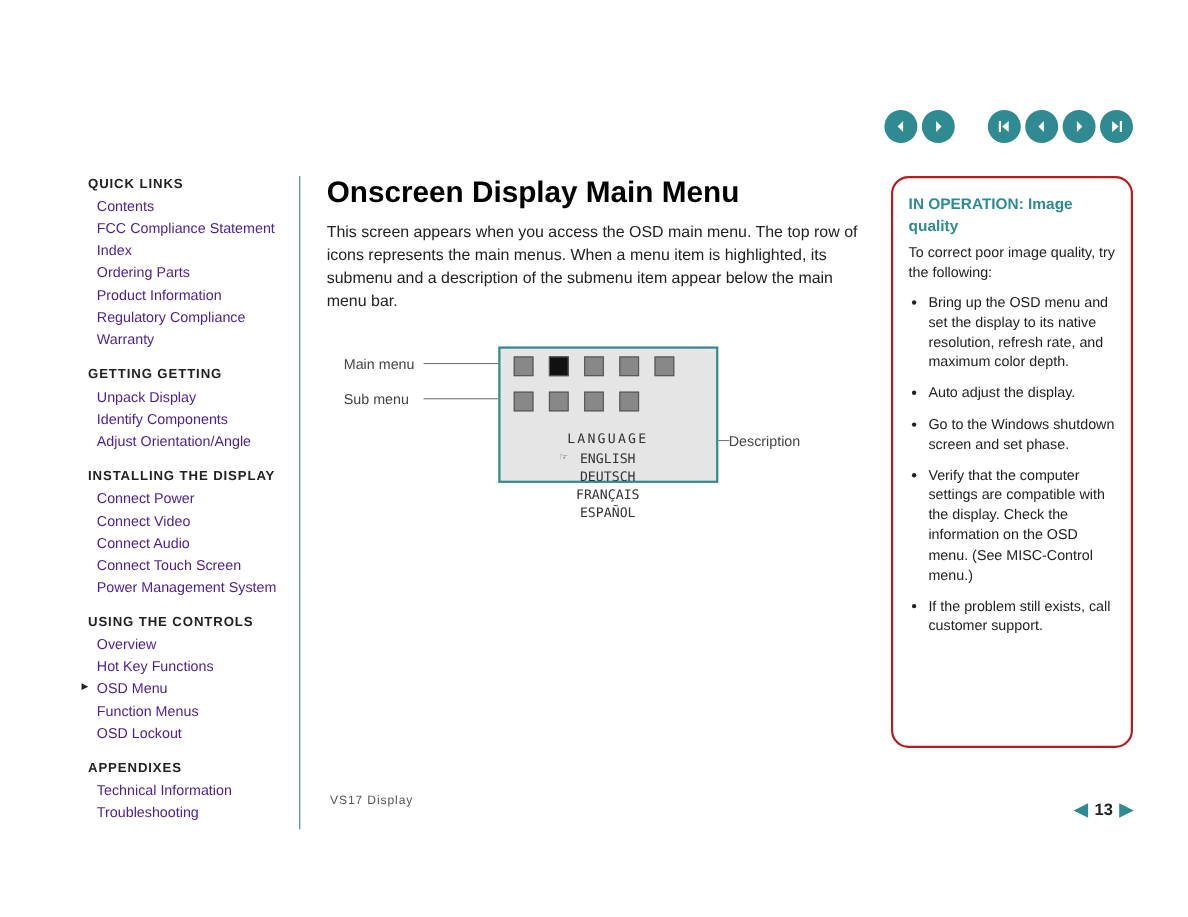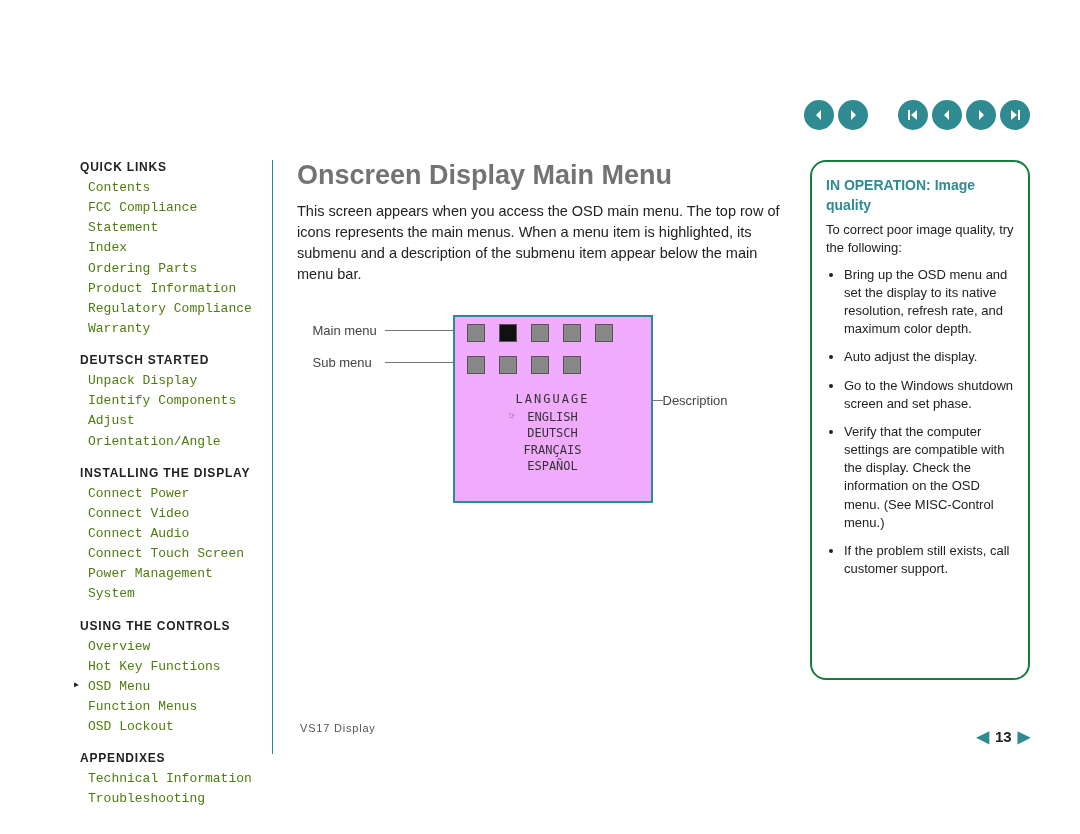--- a/index.html
+++ b/index.html
@@ -19,45 +19,45 @@
   .logo-text { font-size:22px; letter-spacing:5px; font-weight:500; color:#222; margin-top:-4px; }
   .nav-btns { position:absolute; top:10px; right:0; display:flex; gap:30px; }
   .nav-group { display:flex; gap:4px; }
   .circ { width:30px; height:30px; border-radius:50%; background:#2f8b91; display:flex; align-items:center; justify-content:center; cursor:pointer; }
   .circ svg { fill:#fff; }
   
   .page { position:absolute; top:160px; left:80px; right:50px; bottom:80px; display:flex; }
   .sidebar { width:180px; flex:0 0 180px; font-size:13px; }
   .sidebar h4 { font-size:12px; letter-spacing:0.8px; font-weight:600; color:#222; margin:0 0 4px 0; }
   .sidebar h4.sp { margin-top:14px; }
-  .sidebar a { display:block; color:#4d7c0f; text-decoration:none; line-height:1.55; padding-left:8px;font-family:Liberation Mono, monospace; }
+  .sidebar a { display:block; color:#4c1d95; text-decoration:none; line-height:1.55; padding-left:8px; }
   .sidebar .current { position:relative; }
   .sidebar .current::before { content:"▶"; position:absolute; left:-6px; top:2px; font-size:8px; color:#222; }
   .vr { width:3px; background:#2f8b91; margin:0 24px 0 12px; align-self:stretch; }
   .main { flex:1 1 auto; padding-right:22px; }
-  .main h1 { font-size:27px; font-weight:700; color:#737373; margin-bottom:10px; font-family:"Segoe UI", Arial, sans-serif; }
+  .main h1 { font-size:27px; font-weight:700; color:#000000; margin-bottom:10px; font-family:"Segoe UI", Arial, sans-serif; }
   .main p.intro { font-size:14.5px; line-height:1.45; }
   
   .fig { margin-top:30px; display:flex; justify-content:center; }
   .fig-inner { position:relative; width:460px; }
-  .osd-box { position:absolute; left:140px; top:0; width:200px; height:188px; border:2px solid #2f8b91; background:#f0abfc; }
+  .osd-box { position:absolute; left:140px; top:0; width:200px; height:124px; border:2px solid #2f8b91; background:#e5e5e5; }
   .osd-row { display:flex; gap:14px; padding:7px 12px; }
   .osd-row .ic { width:18px; height:18px; background:#888; border:1px solid #555; }
   .osd-row .ic.sel { background:#111; }
   .osd-lang { text-align:center; font-family:monospace; font-size:12px; color:#333; line-height:1.35; margin-top:10px; }
   .osd-lang .hd { letter-spacing:2px; margin-bottom:2px; }
   .osd-lang .sel { position:relative; display:inline-block; }
   .osd-lang .sel::before { content:"☞"; position:absolute; left:-18px; top:0; font-size:11px; }
   .fig-label { position:absolute; font-size:13px; color:#444; }
   .fig-label.mm { left:0; top:8px; }
   .fig-label.sm { left:0; top:40px; }
   .fig-label.ds { left:350px; top:78px; }
   .lead-line { position:absolute; height:1px; background:#777; }
   
-  .callout { width:220px; flex:0 0 220px; border:2px solid #15803d; border-radius:16px; padding:14px 14px 18px; font-size:13px; line-height:1.4; align-self:flex-start; height:520px; }
+  .callout { width:220px; flex:0 0 220px; border:2px solid #b91c1c; border-radius:16px; padding:14px 14px 18px; font-size:13px; line-height:1.4; align-self:flex-start; height:520px; }
   .callout h3 { font-size:14px; color:#2f8b91; font-weight:700; margin-bottom:6px; }
   .callout ul { list-style:disc; padding-left:18px; margin-top:8px; }
   .callout li { margin-bottom:10px; }
   
   .foot { position:absolute; bottom:100px; left:300px; font-size:11px; letter-spacing:0.8px; color:#555;text-align:right; }
   .pager { position:absolute; bottom:88px; right:50px; font-size:15px; font-weight:700; display:flex; align-items:center; gap:6px; color:#222; }
   .pager .tri { color:#2f8b91; font-size:16px; cursor:pointer; }
 </style>
 </head>
 <body>
@@ -107,21 +107,21 @@
 
   <nav class="sidebar" id="sidebar">
       <h4>QUICK LINKS</h4>
       <a href="#">Contents</a>
       <a href="#">FCC Compliance Statement</a>
       <a href="#">Index</a>
       <a href="#">Ordering Parts</a>
       <a href="#">Product Information</a>
       <a href="#">Regulatory Compliance</a>
       <a href="#">Warranty</a>
-      <h4 class="sp">DEUTSCH STARTED</h4>
+      <h4 class="sp">GETTING GETTING</h4>
       <a href="#">Unpack Display</a>
       <a href="#">Identify Components</a>
       <a href="#">Adjust Orientation/Angle</a>
       <h4 class="sp">INSTALLING THE DISPLAY</h4>
       <a href="#">Connect Power</a>
       <a href="#">Connect Video</a>
       <a href="#">Connect Audio</a>
       <a href="#">Connect Touch Screen</a>
       <a href="#">Power Management System</a>
       <h4 class="sp">USING THE CONTROLS</h4>

